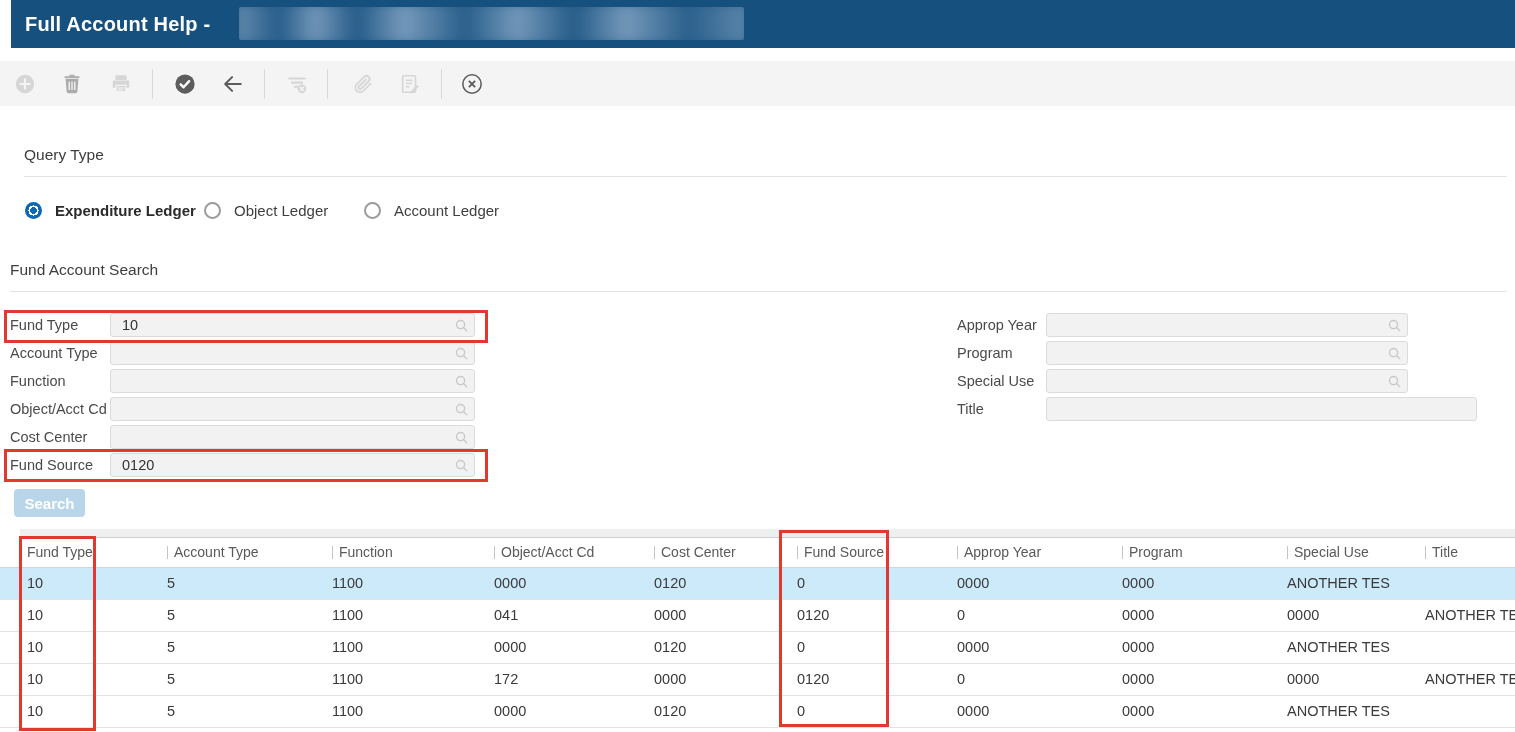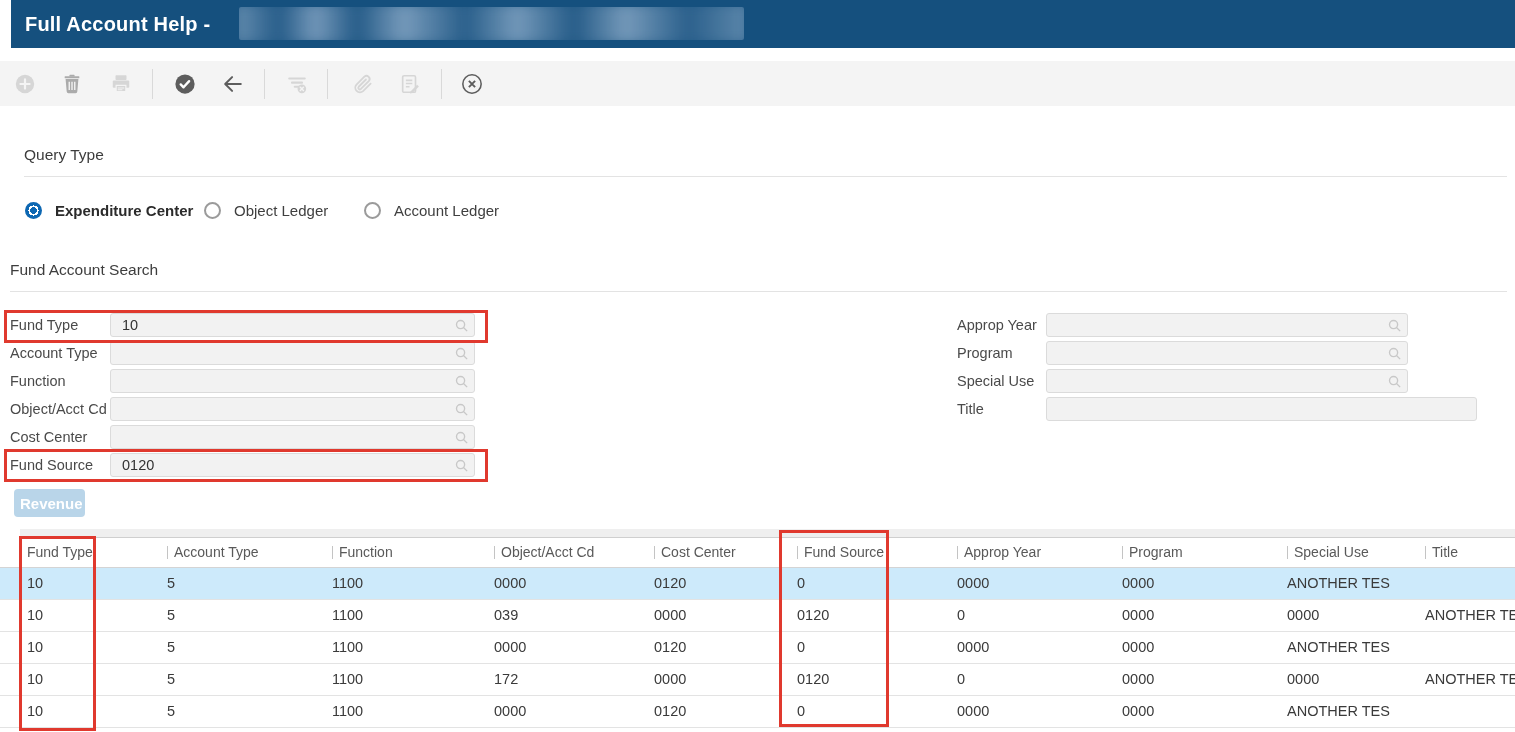--- a/index.html
+++ b/index.html
@@ -195,21 +195,21 @@
         <path d="M8.6 8.6l6.8 6.8M15.4 8.6l-6.8 6.8" stroke-width="2.1"></path>
       </svg>
     </span>
   </div>
 
 <div class="sec-heading" id="qt-heading">Query Type</div>
 <div class="rule" id="rule1"></div>
 <div class="radio-row" id="radio-row">
     <div class="radio-opt">
       <span class="radio-dot sel"></span>
-      <span class="radio-label sel">Expenditure Center</span>
+      <span class="radio-label sel">Expenditure Ledger</span>
     </div>
     <div class="radio-opt">
       <span class="radio-dot unsel"></span>
       <span class="radio-label">Object Ledger</span>
     </div>
     <div class="radio-opt">
       <span class="radio-dot unsel"></span>
       <span class="radio-label">Account Ledger</span>
     </div>
   </div>
@@ -300,21 +300,21 @@
             <path d="M15.6 15.6L21 21"></path>
           </svg>
         </span></span>
     </div>
     <div class="field-row" style="top: 84px;">
       <span class="flabel">Title</span>
       <span class="field-box no-lookup wide"><input type="text" style=""></span>
     </div>
   </div>
 
-<button class="search-btn">Revenue</button>
+<button class="search-btn">Search</button>
 
 <div class="grid-topstrip"></div>
 <div class="grid" id="grid">
     <div class="grow ghead">
       <div class="gcell">Fund Type</div>
       <div class="gcell"><i class="colsep"></i>Account Type</div>
       <div class="gcell"><i class="colsep"></i>Function</div>
       <div class="gcell"><i class="colsep"></i>Object/Acct Cd</div>
       <div class="gcell"><i class="colsep"></i>Cost Center</div>
       <div class="gcell"><i class="colsep"></i>Fund Source</div>
@@ -331,21 +331,21 @@
       <div class="gcell">0120</div>
       <div class="gcell">0</div>
       <div class="gcell">0000</div>
       <div class="gcell">0000</div>
       <div class="gcell">ANOTHER TES</div>
     </div>
     <div class="grow data">
       <div class="gcell">10</div>
       <div class="gcell">5</div>
       <div class="gcell">1100</div>
-      <div class="gcell">039</div>
+      <div class="gcell">041</div>
       <div class="gcell">0000</div>
       <div class="gcell">0120</div>
       <div class="gcell">0</div>
       <div class="gcell">0000</div>
       <div class="gcell">0000</div>
       <div class="gcell">ANOTHER TES</div>
     </div>
     <div class="grow data">
       <div class="gcell">10</div>
       <div class="gcell">5</div>

